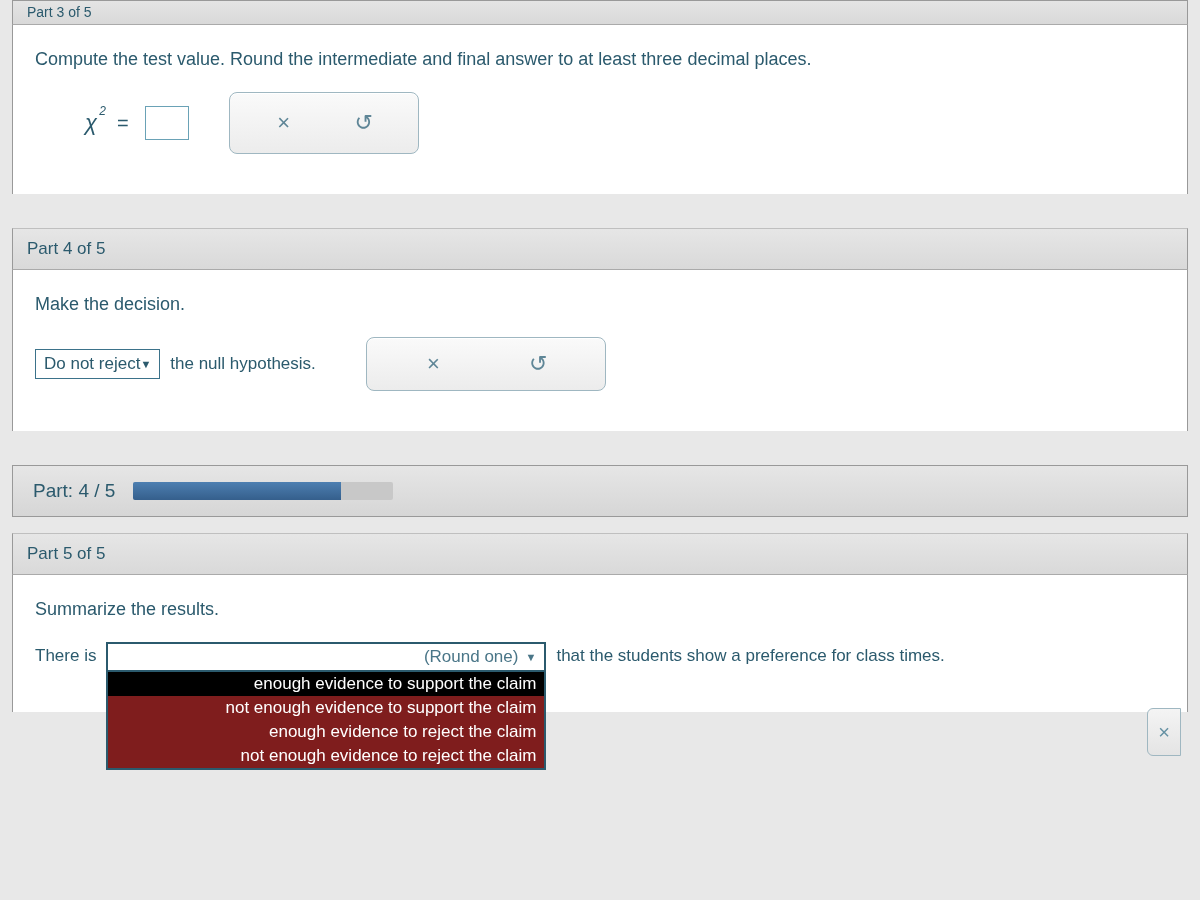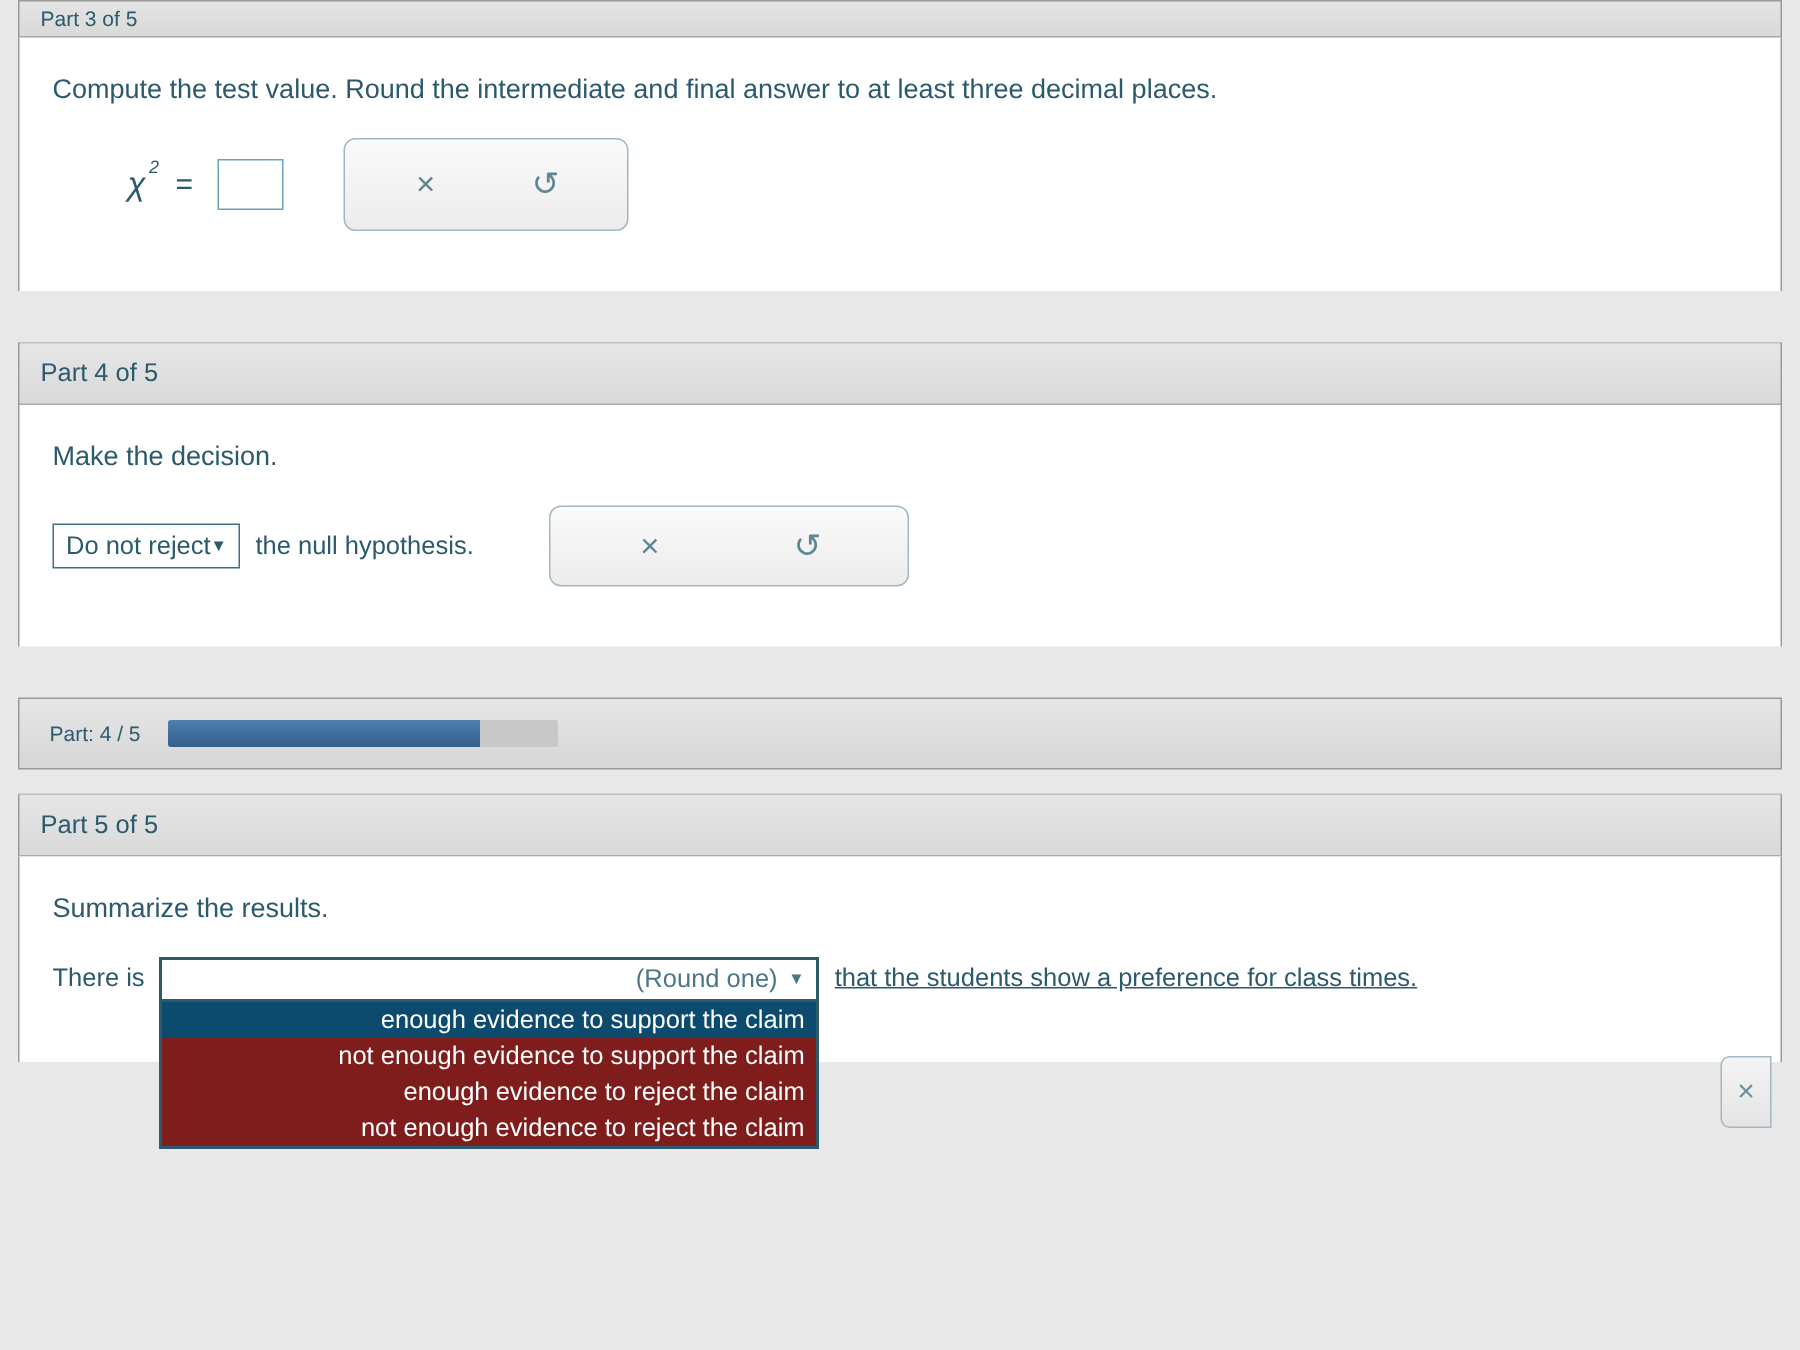--- a/index.html
+++ b/index.html
@@ -85,21 +85,21 @@
   .row-flex { display: flex; align-items: center; gap: 10px; flex-wrap: wrap; }
   .progress-row {
     background: linear-gradient(#e6e6e6, #d6d6d6);
     border: 1px solid #999;
     margin: 0 12px;
     padding: 14px 20px;
     display: flex;
     align-items: center;
     gap: 18px;
     color: #2b5a6d;
-    font-size: 14px;
+    font-size: 19px;
   }
   .pbar {
     width: 260px; height: 18px;
     background: #c8c8c8;
     border-radius: 2px;
     overflow: hidden;
   }
   .pbar-fill {
     height: 100%;
     background: linear-gradient(#4d7fb1, #355f8c);
@@ -127,21 +127,21 @@
     min-width: 440px;
     z-index: 10;
   }
   .dd-item {
     padding: 2px 8px;
     color: #fff;
     background: #356586;
     font-size: 17px;
     white-space: nowrap;
   }
-  .dd-item.hl { background: #0c4a6e; }
+  .dd-item.hl { background: #000000; }
   .dd-item + .dd-item { border-top: 0; }
   .dd-item.light { background: #7f1d1d; }
   .spacer { height: 34px; }
   .far-btn {
     position: absolute;
     right: 6px;
     bottom: -44px;
     border: 1px solid #9fb7c1;
     border-radius: 6px 0 0 6px;
     background: linear-gradient(#f4f4f4, #e4e4e4);
@@ -225,18 +225,18 @@
         <span>(Round one)</span>
         <span class="tri-abs">▼</span>
       </div>
       <div class="dd-list">
         <div class="dd-item hl">enough evidence to support the claim</div>
         <div class="dd-item light">not enough evidence to support the claim</div>
         <div class="dd-item light">enough evidence to reject the claim</div>
         <div class="dd-item light">not enough evidence to reject the claim</div>
       </div>
     </div>
-    <span style="padding-top:4px;text-decoration:underline;">that the students show a preference for class times.</span>
+    <span style="padding-top:4px;">that the students show a preference for class times.</span>
   </div>
   <div class="far-btn">
       <span>×</span>
     </div>
 </div>
 
 </body></html>

